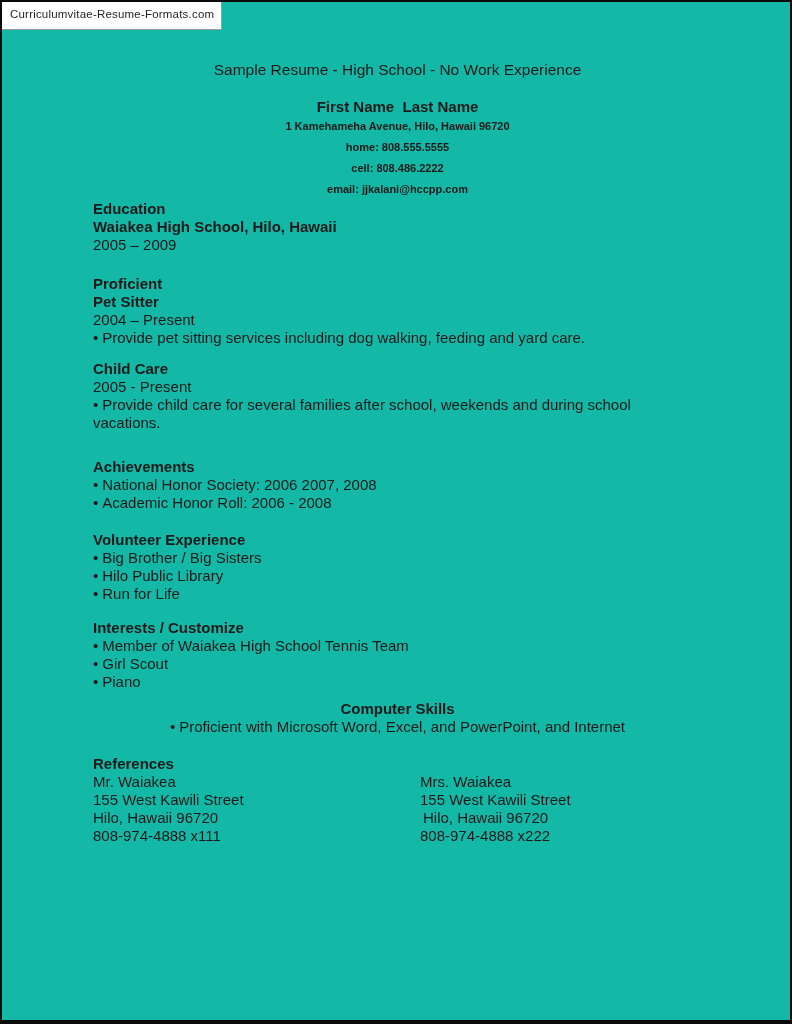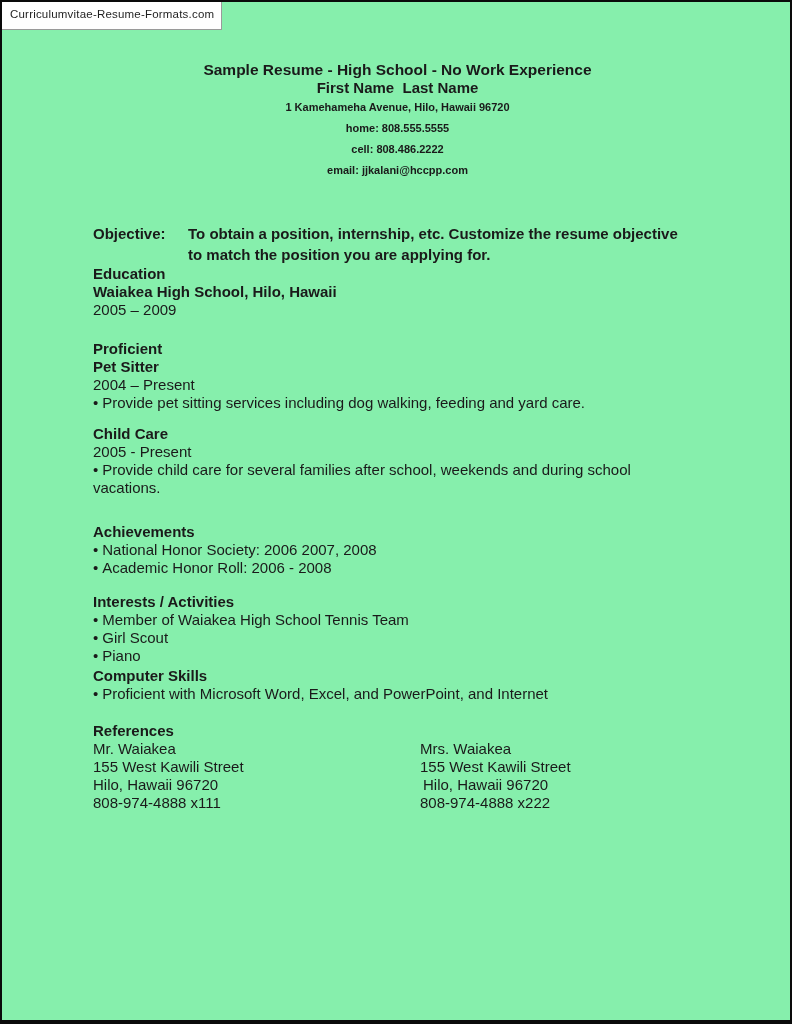--- a/index.html
+++ b/index.html
@@ -1,21 +1,21 @@
 <!DOCTYPE html>
 <html><head>
 <meta charset="utf-8">
 <style>
   html, body { margin: 0; padding: 0; background: #ffffff; }
   .page {
     position: relative;
     width: 792px;
     height: 1024px;
     box-sizing: border-box;
-    background: #86efac;
+    background: #14b8a6;
     border: 2px solid #0a0a0a;
     border-bottom-width: 4px;
     overflow: hidden;
     font-family: "Liberation Sans", sans-serif;
     color: #1a1a1a;
   }
   .watermark {
     position: absolute;
     top: 0;
     left: 0;
@@ -26,23 +26,24 @@
     border-right: 1px solid #9a9a9a;
     border-bottom: 1px solid #9a9a9a;
     background: #ffffff;
   }
   .doc {
     box-sizing: border-box;
     padding: 59px 88px 0 91px;
   }
   .title {
     text-align: center;
-    font-weight: bold;
+    font-weight: normal;
     font-size: 15.5px;
     line-height: 18px;
+    margin-bottom: 19px;
   }
   .name {
     text-align: center;
     font-weight: bold;
     font-size: 15px;
     line-height: 18px;
     white-space: pre-wrap;
     margin-bottom: 0;
   }
   .contact {
@@ -71,21 +72,21 @@
   }
   .line { font-size: 15px; line-height: 18px; }
   .bold { font-weight: bold; }
   .bullet-marker { margin-right: 4px; }
   .sec-education  { }
   .sec-experience { margin-top: 21px; }
   .job-childcare  { margin-top: 13px; }
   .sec-achievements { margin-top: 26px; }
   .sec-volunteer  { margin-top: 19px; }
   .sec-interests  { margin-top: 16px; }
-  .sec-computer   { margin-top: 2px; }
+  .sec-computer   { margin-top: 9px; text-align: center; }
   .sec-references { margin-top: 19px; }
   .ref-columns { display: flex; gap: 45px; }
   .ref-col-left { width: 282px; flex: 0 0 282px; }
   .ref-col-right .ref-city { padding-left: 3px; }
 </style>
 </head>
 <body>
 
 <div class="page">
 
@@ -97,24 +98,20 @@
 
     <div class="name">First Name  Last Name</div>
 
     <div class="contact">
       <div class="contact-line">1 Kamehameha Avenue, Hilo, Hawaii 96720</div>
       <div class="contact-line">home: 808.555.5555</div>
       <div class="contact-line">cell: 808.486.2222</div>
       <div class="contact-line">email: jjkalani@hccpp.com</div>
     </div>
 
-    <div class="sec-objective">
-      <div class="obj-label">Objective:</div>
-      <div class="obj-text">To obtain a position, internship, etc. Customize the resume objective to match the position you are applying for.</div>
-    </div>
 
     <div class="sec-education">
       <div class="line bold">Education</div>
       <div class="line bold">Waiakea High School, Hilo, Hawaii</div>
       <div class="line">2005 – 2009</div>
     </div>
 
     <div class="sec-experience">
       <div class="line bold">Proficient</div>
 
@@ -130,23 +127,29 @@
         <div class="line"><span class="bullet-marker">•</span><span>Provide child care for several families after school, weekends and during school vacations.</span></div>
       </div>
     </div>
 
     <div class="sec-achievements">
       <div class="line bold">Achievements</div>
       <div class="line"><span class="bullet-marker">•</span><span>National Honor Society: 2006 2007, 2008</span></div>
       <div class="line"><span class="bullet-marker">•</span><span>Academic Honor Roll: 2006 - 2008</span></div>
     </div>
 
+    <div class="sec-volunteer">
+      <div class="line bold">Volunteer Experience</div>
+      <div class="line"><span class="bullet-marker">•</span><span>Big Brother / Big Sisters</span></div>
+      <div class="line"><span class="bullet-marker">•</span><span>Hilo Public Library</span></div>
+      <div class="line"><span class="bullet-marker">•</span><span>Run for Life</span></div>
+    </div>
 
     <div class="sec-interests">
-      <div class="line bold">Interests / Activities</div>
+      <div class="line bold">Interests / Customize</div>
       <div class="line"><span class="bullet-marker">•</span><span>Member of Waiakea High School Tennis Team</span></div>
       <div class="line"><span class="bullet-marker">•</span><span>Girl Scout</span></div>
       <div class="line"><span class="bullet-marker">•</span><span>Piano</span></div>
     </div>
 
     <div class="sec-computer">
       <div class="line bold">Computer Skills</div>
       <div class="line"><span class="bullet-marker">•</span><span>Proficient with Microsoft Word, Excel, and PowerPoint, and Internet</span></div>
     </div>
 

